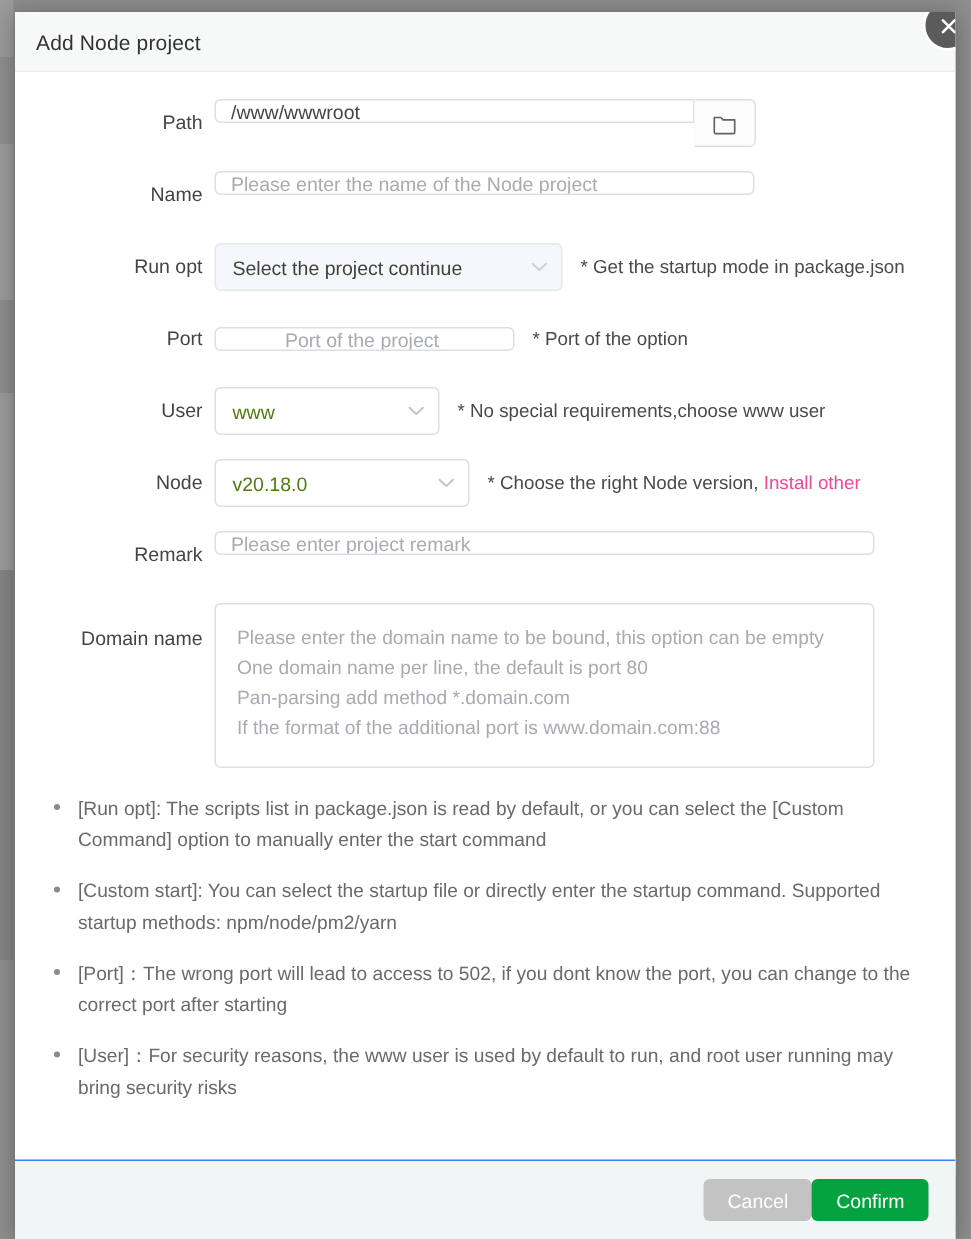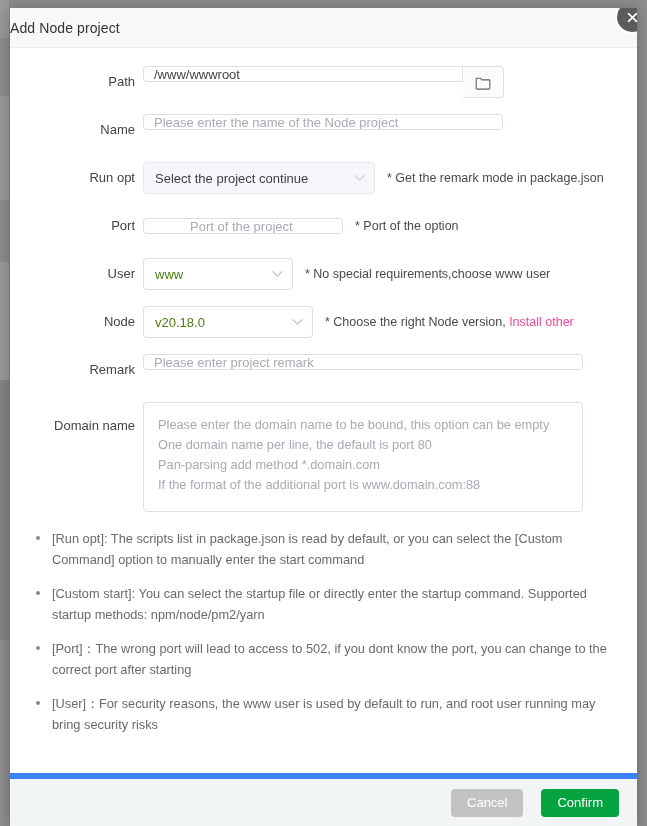--- a/index.html
+++ b/index.html
@@ -58,20 +58,21 @@
     box-shadow: 0 2px 14px rgba(0,0,0,.30);
     overflow: hidden;
   }
 
   .dialog-header {
     height: 40px;
     background: #f7f8f8;
     border-bottom: 1px solid #ececec;
     display: flex;
     align-items: center;
+    padding-left: 14px;
     box-sizing: border-box;
   }
   .dialog-title {
     font-size: 14px;
     color: #333333;
     letter-spacing: .1px;
   }
 
   .close-btn {
     position: absolute;
@@ -247,26 +248,26 @@
 
   
   .dialog-footer {
     position: absolute;
     left: 0;
     bottom: 0;
     width: 627px;
     height: 53px;
     box-sizing: border-box;
     background: #f2f5f5;
-    border-top: 6px solid #3b82f6;
+    border-top: 1px solid #3b82f6;
     display: flex;
     align-items: center;
     justify-content: flex-end;
     padding-right: 18px;
-    gap: 18px;
+    gap: 0;
   }
   .btn {
     height: 28px;
     min-width: 62px;
     padding: 0 16px;
     border: none;
     border-radius: 4px;
     font-size: 13px;
     cursor: pointer;
     font-family: "Liberation Sans", sans-serif;
@@ -322,21 +323,21 @@
       <div class="form-label">Run opt</div>
       <div class="form-control">
         <div class="sel runopt">
           <span>Select the project continue</span>
           <span class="caret">
             <svg width="11" height="7" viewBox="0 0 11 7" aria-hidden="true">
               <path d="M1 1.3 L5.5 5.6 L10 1.3" fill="none" stroke="#cdd0d6" stroke-width="1.3" stroke-linecap="round" stroke-linejoin="round"></path>
             </svg>
           </span>
         </div>
-        <span class="hint">* Get the remark mode in package.json</span>
+        <span class="hint">* Get the startup mode in package.json</span>
       </div>
     </div>
 
     <div class="form-row">
       <div class="form-label">Port</div>
       <div class="form-control">
         <input class="txt port-input" type="text" placeholder="Port of the project" style="">
         <span class="hint">* Port of the option</span>
       </div>
     </div>

